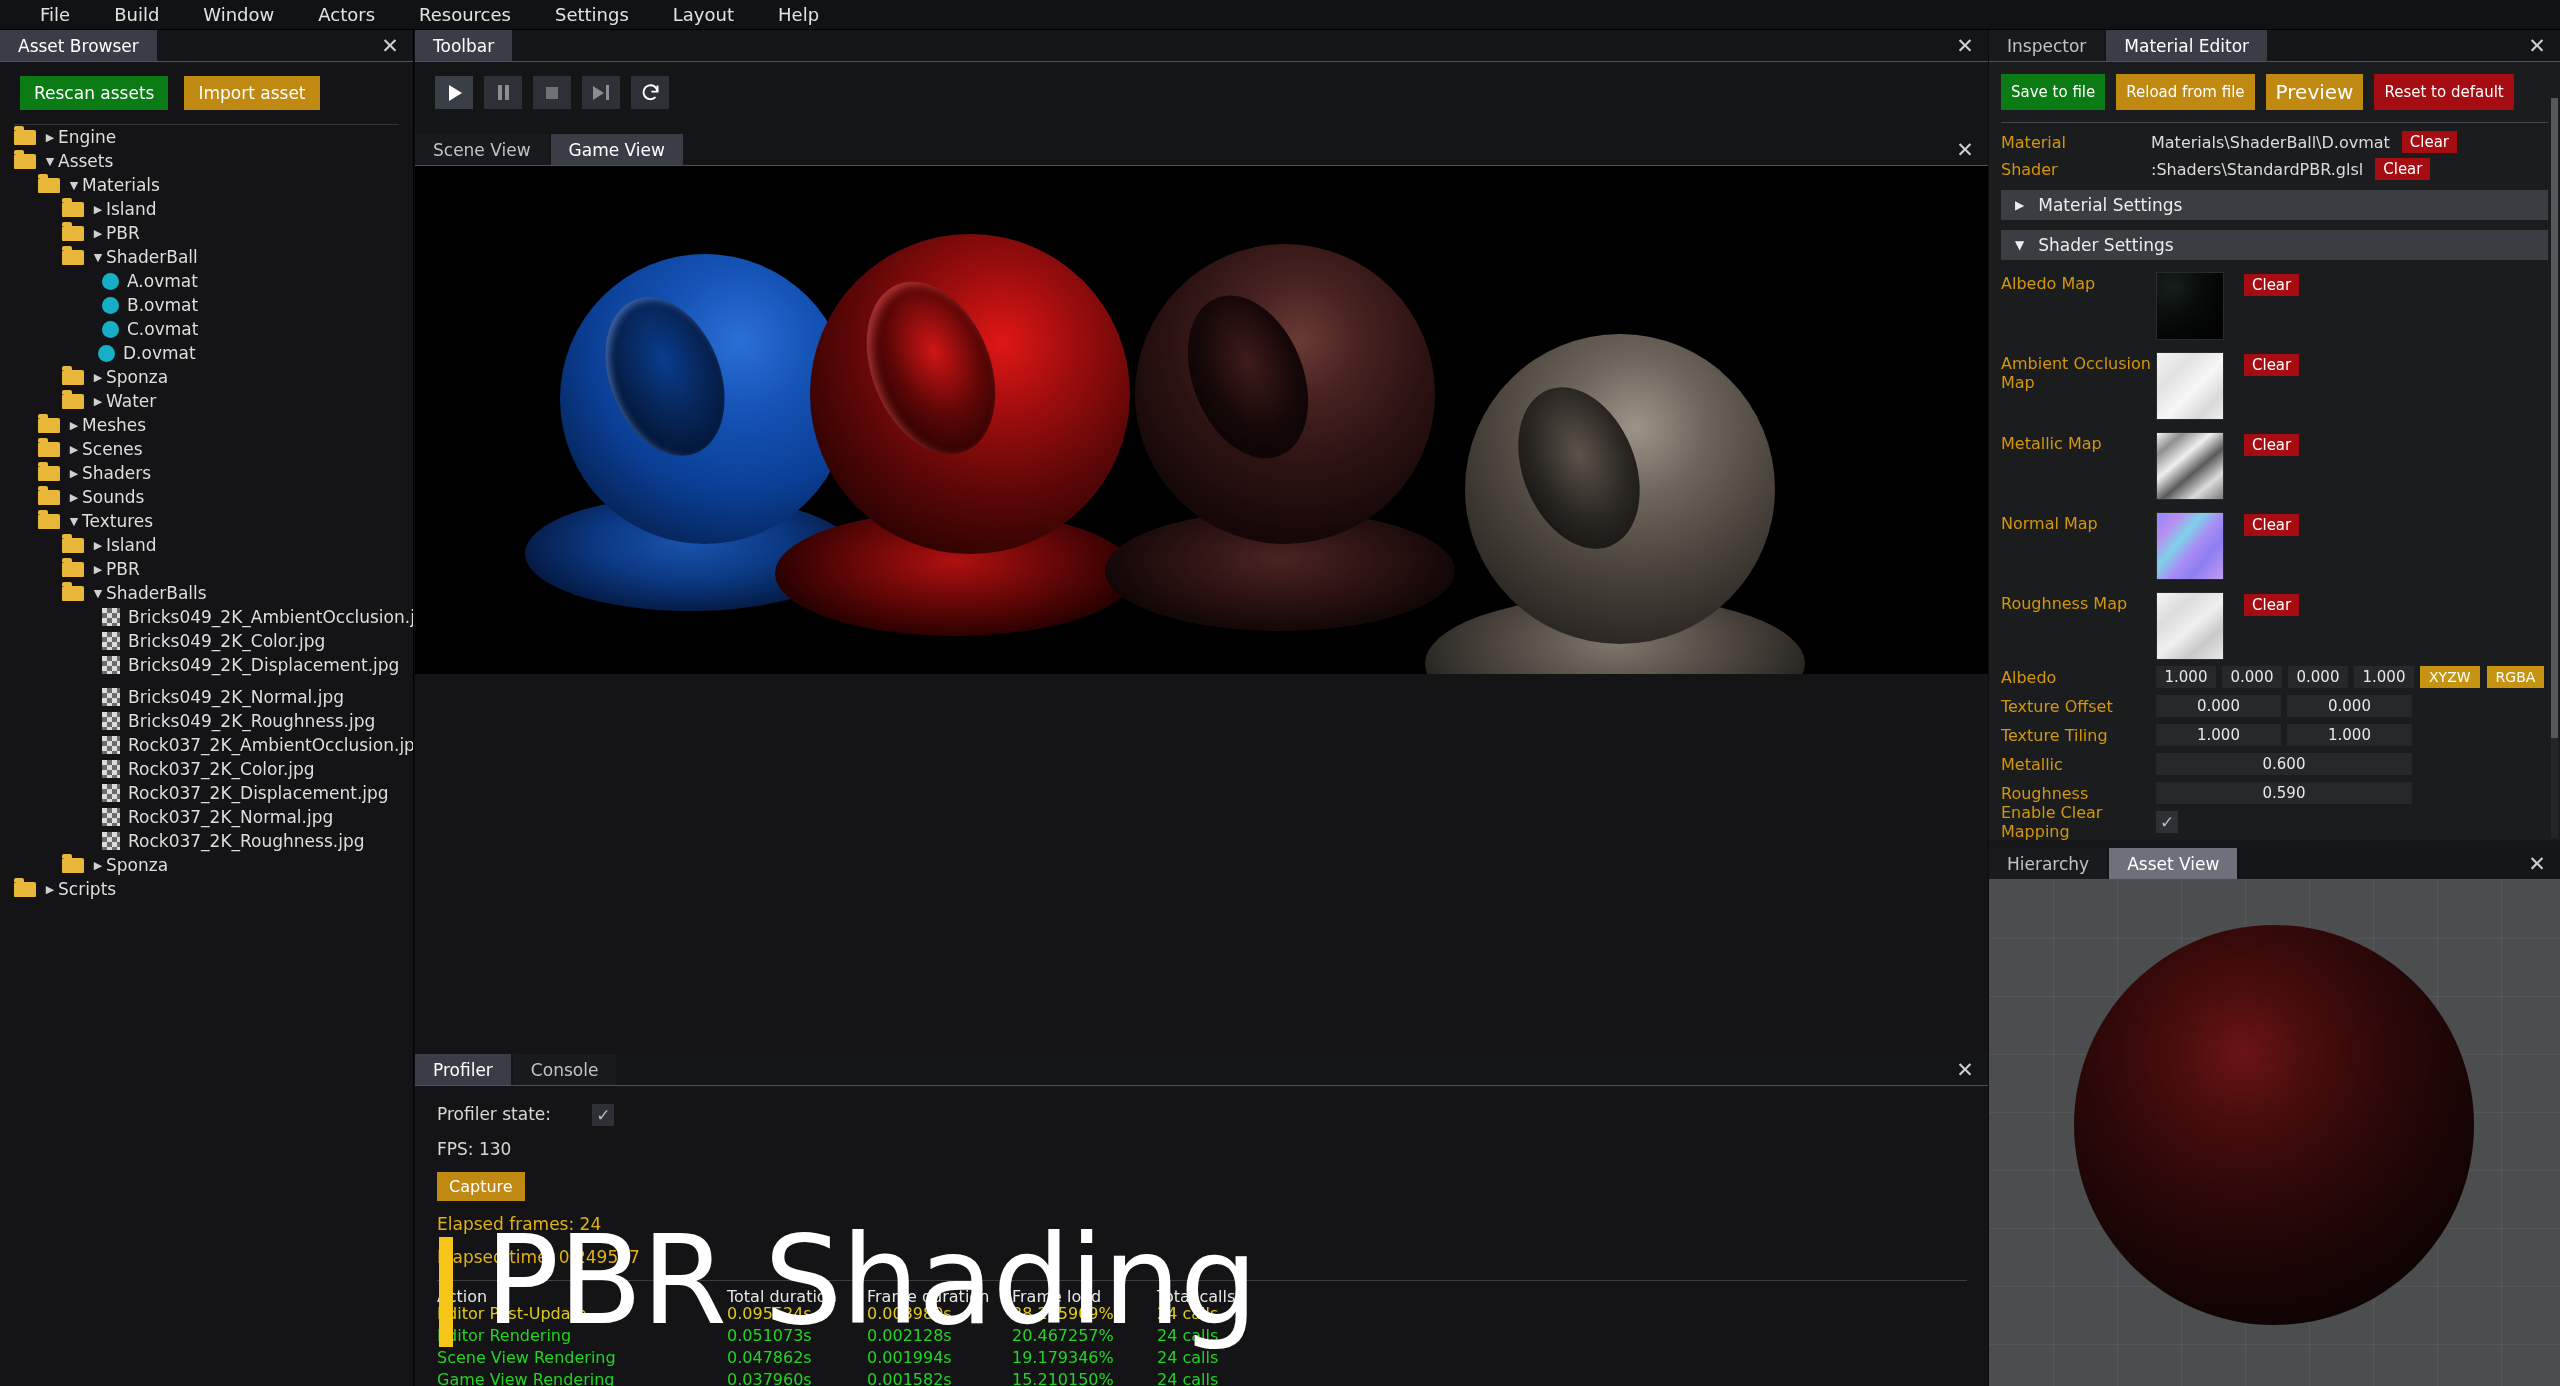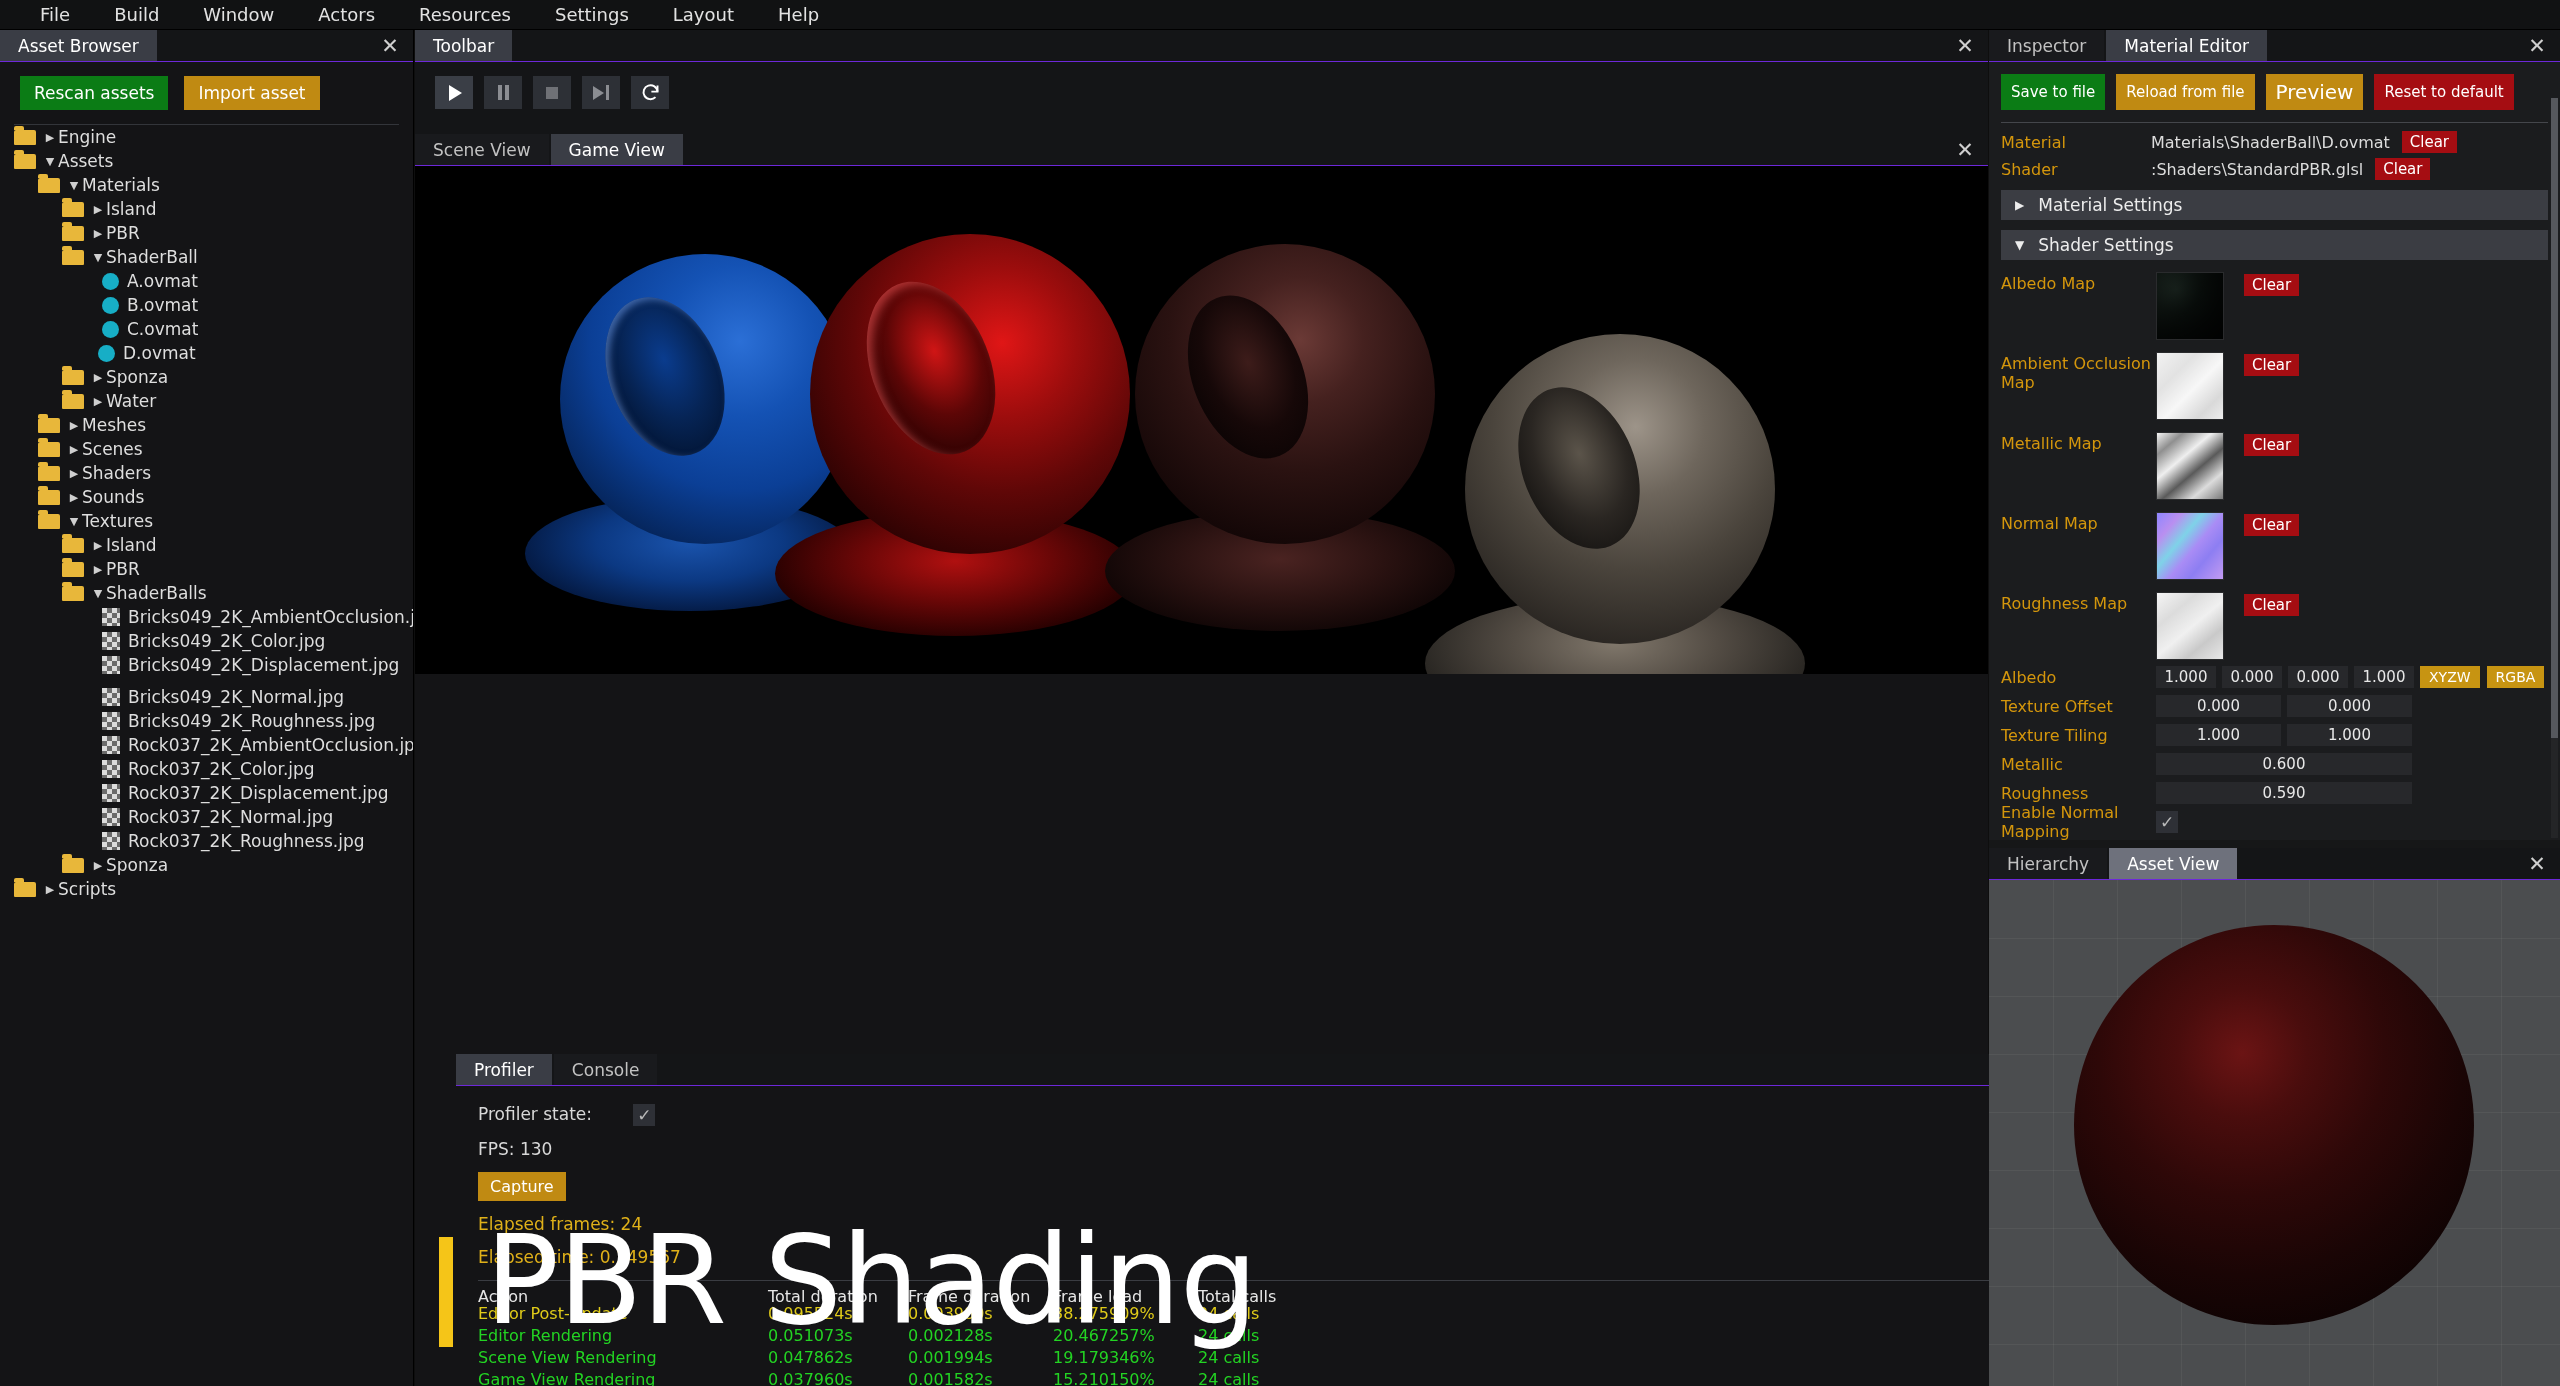--- a/index.html
+++ b/index.html
@@ -105,21 +105,21 @@
 
   #gray-ball { left:1050px; top:168px; width:310px; height:310px;
     background:radial-gradient(circle at 55% 30%, #9d9489 0%, #6e665c 25%, #4a443c 52%, #2a2622 80%, #13110f 100%); }
   #gray-hole { left:58px; top:50px; width:112px; height:168px;
     background:radial-gradient(ellipse at 55% 42%, #5b544a 0%, #2a2622 50%, #0a0908 100%); }
   #gray-base { left:1010px; top:430px; width:380px; height:135px;
     background:radial-gradient(ellipse at 50% 35%, #80776b 0%, #534c44 38%, #2b2824 72%, #0e0d0c 100%); }
 
   
   #profiler-panel { position:absolute; top:1024px; left:0; width:1573px; height:332px;
-    background:#141416;margin-left:41px; }
+    background:#141416; }
   #prof-body { padding:18px 0 0 22px; font-size:17px; position:relative; height:300px; }
   .prof-line { margin-bottom:13px; }
   .prof-yellow { color:#e0b119; }
   .chk { width:22px; height:22px; background:#2e3036; display:inline-flex;
     align-items:center; justify-content:center; color:#b9b9b9; font-size:17px;
     vertical-align:middle; }
   #prof-table { margin-top:8px; width:1530px; }
   #prof-table .hrow { border-top:1px solid #3a3c42; padding-top:10px; }
   .prow { display:flex; height:22px; align-items:center; font-size:16px; }
   .prow .c0 { width:290px; }
@@ -577,21 +577,21 @@
         </div>
         <div class="numrow">
           <span class="lbl">Metallic</span>
           <span class="numbox" style="width:256px">0.600</span>
         </div>
         <div class="numrow">
           <span class="lbl">Roughness</span>
           <span class="numbox" style="width:256px">0.590</span>
         </div>
         <div class="numrow">
-          <span class="lbl">Enable Normal Mapping</span>
+          <span class="lbl">Enable Clear Mapping</span>
           <span class="chk">✓</span>
         </div>
 
         <div id="me-scroll">
           <div id="me-thumb"></div>
         </div>
       </div>
     </div>
 
     <div id="assetview-panel">

